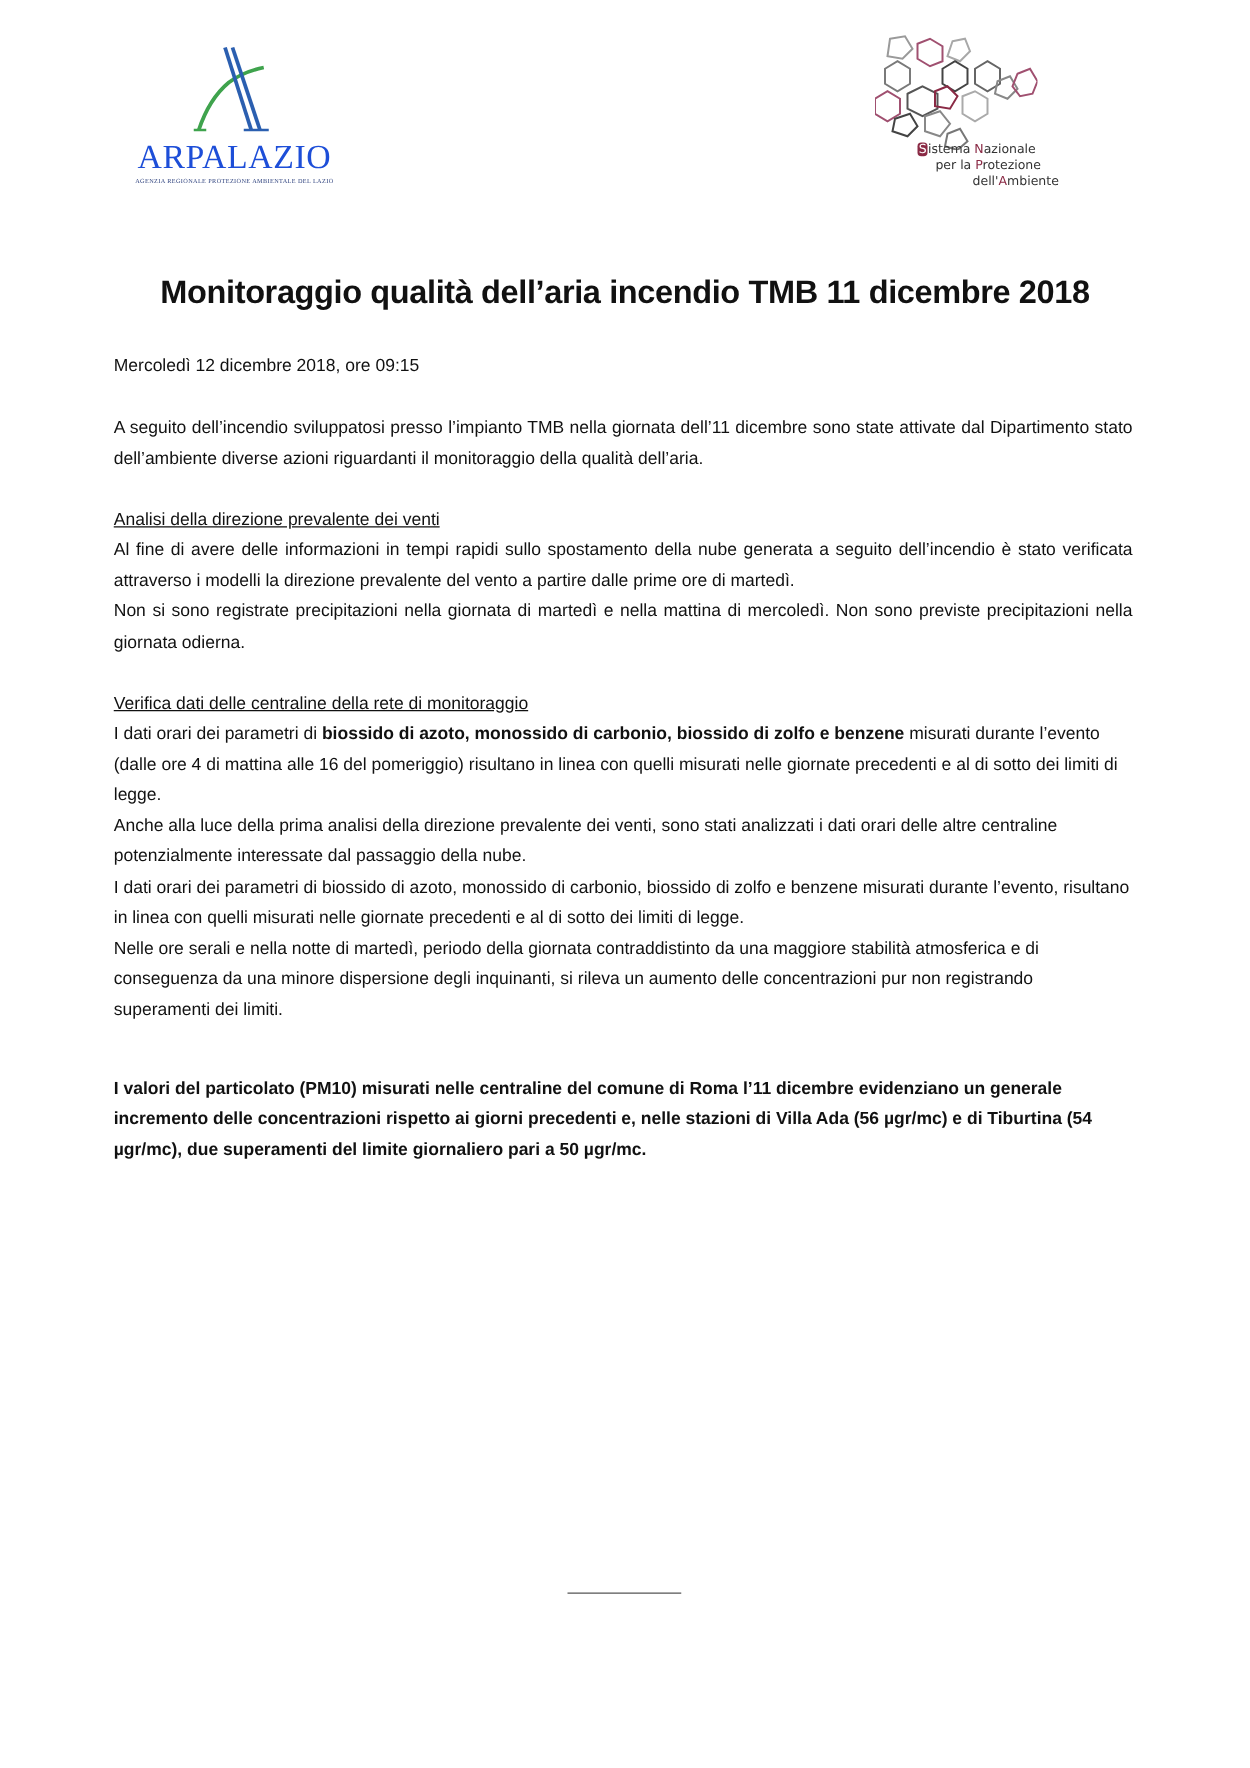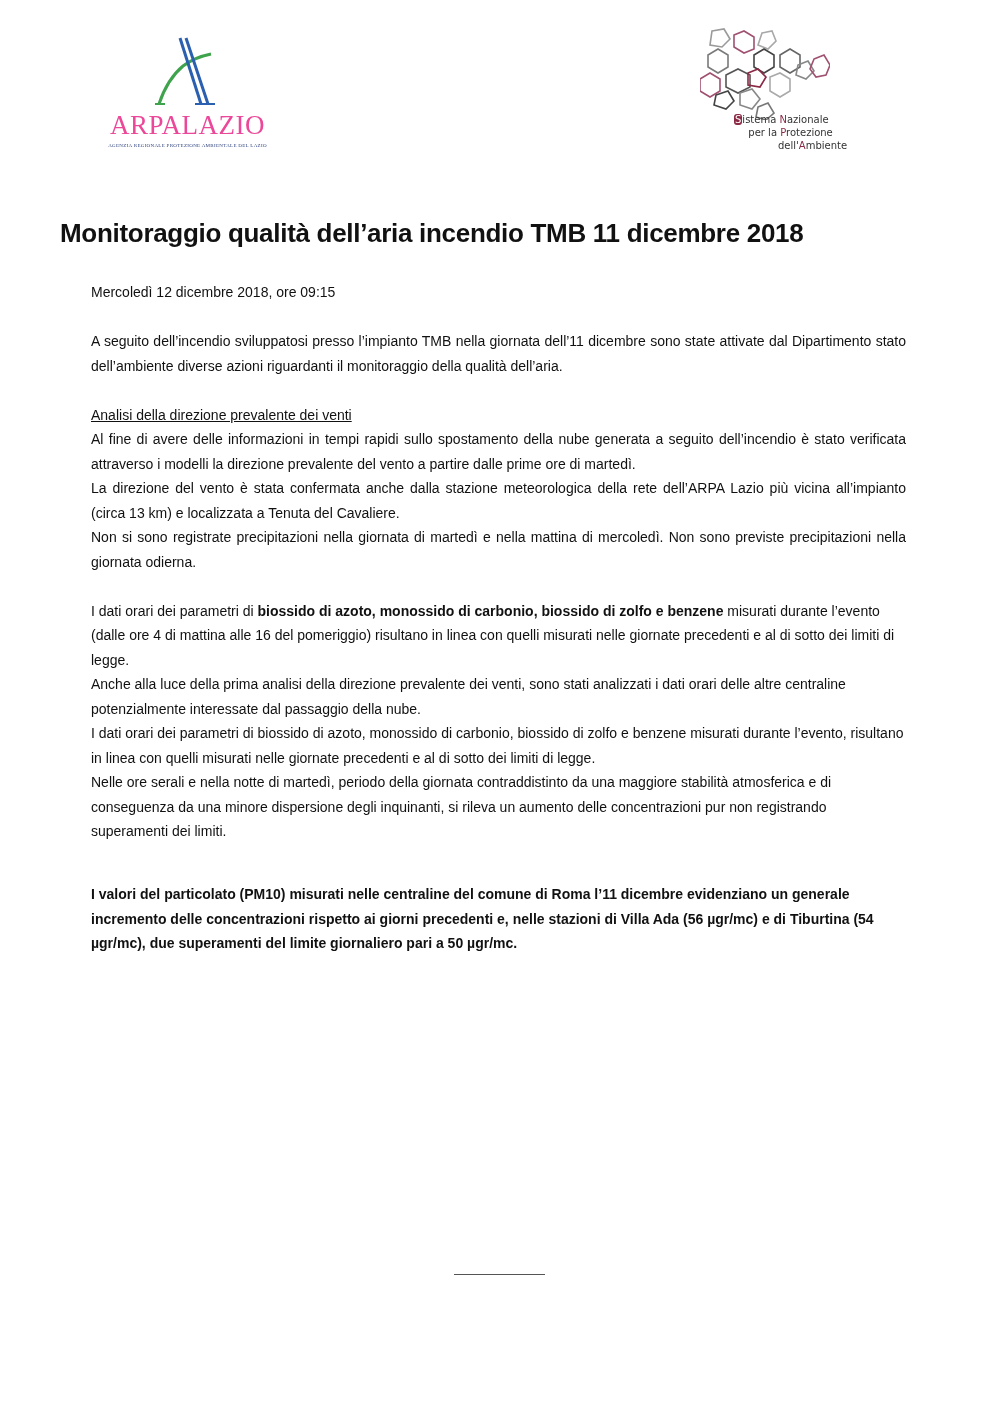--- a/index.html
+++ b/index.html
@@ -1,30 +1,30 @@
 <!DOCTYPE html>
 <html><head>
 <meta charset="utf-8">
 <style>
   html, body { margin:0; padding:0; background:#ffffff; }
   body { width:1000px; height:1414px; position:relative; overflow:hidden;
          font-family:"Liberation Sans", sans-serif; color:#111; }
   .logo-left { position:absolute; left:105px; top:36px; width:165px; height:115px; }
   .logo-left svg { position:absolute; left:48px; top:0; }
   .arpa-name { position:absolute; left:0; top:74px; width:165px; text-align:center;
-       font-family:"Liberation Serif", serif; font-size:27px; letter-spacing:0.5px; color:#ec4899; }
+       font-family:"Liberation Serif", serif; font-size:27px; letter-spacing:0.5px; color:#1d4ed8; }
   .arpa-sub { position:absolute; left:0; top:107px; width:165px; text-align:center;
        font-family:"Liberation Serif", serif; font-size:5px; letter-spacing:0.3px; color:#2b3f7c; white-space:nowrap; }
   .logo-right { position:absolute; left:700px; top:25px; width:210px; height:130px; }
   .snpa-text { position:absolute; left:34px; top:88px; font-family:"DejaVu Sans", sans-serif;
        font-size:10px; line-height:13px; color:#333; white-space:nowrap; }
   .snpa-text .l2 { padding-left:0;text-align:center; }
   .snpa-text .l3 { padding-left:44px; }
   .snpa-text .hl { color:#8a2a45; }
-  .title { position:absolute; left:60px; width:880px; top:218px; 
+  .title { position:absolute; left:60px; width:880px; top:218px; text-align:center;
        font-size:26px; font-weight:bold; letter-spacing:-0.3px; font-family:"Liberation Sans", sans-serif; }
   .content { position:absolute; left:91px; top:280px; width:815px; font-size:14px; line-height:24.5px; }
   .content p { margin:0; }
   .just { text-align:justify; }
   .gap { height:24.5px; }
   .u { text-decoration:underline; }
   .b { font-weight:bold; }
   .footer-line { position:absolute; left:454px; top:1274px; width:91px; height:0; border-top:1.5px solid #555; }
 </style>
 </head>
@@ -78,24 +78,24 @@
 <div class="title">Monitoraggio qualità dell’aria incendio TMB 11 dicembre 2018</div>
 
 <div class="content">
   <p>Mercoledì 12 dicembre 2018, ore 09:15</p>
   <div class="gap"></div>
   <p class="just">A seguito dell’incendio sviluppatosi presso l’impianto TMB nella giornata dell’11 dicembre sono state attivate dal Dipartimento stato dell’ambiente diverse azioni riguardanti il monitoraggio della qualità dell’aria.</p>
   <div class="gap"></div>
 
   <p class="u">Analisi della direzione prevalente dei venti</p>
   <p class="just">Al fine di avere delle informazioni in tempi rapidi sullo spostamento della nube generata a seguito dell’incendio è stato verificata attraverso i modelli la direzione prevalente del vento a partire dalle prime ore di martedì.</p>
-  <p class="just">La direzione del vento è stata confermata anche dalla stazione meteorologica della rete dell’ARPA Lazio più vicina all’impianto (circa 13 km) e localizzata a Tenuta del Cavaliere.</p>
   <p class="just">Non si sono registrate precipitazioni nella giornata di martedì e nella mattina di mercoledì. Non sono previste precipitazioni nella giornata odierna.</p>
   <div class="gap"></div>
 
+  <p class="u">Verifica dati delle centraline della rete di monitoraggio</p>
   <p><span>I dati orari dei parametri di </span><span class="b">biossido di azoto, monossido di carbonio, biossido di zolfo e benzene</span><span> misurati durante l’evento (dalle ore 4 di mattina alle 16 del pomeriggio) risultano in linea con quelli misurati nelle giornate precedenti e al di sotto dei limiti di legge.</span></p>
   <p>Anche alla luce della prima analisi della direzione prevalente dei venti, sono stati analizzati i dati orari delle altre centraline potenzialmente interessate dal passaggio della nube.</p>
   <p>I dati orari dei parametri di biossido di azoto, monossido di carbonio, biossido di zolfo e benzene misurati durante l’evento, risultano in linea con quelli misurati nelle giornate precedenti e al di sotto dei limiti di legge.</p>
   <p>Nelle ore serali e nella notte di martedì, periodo della giornata contraddistinto da una maggiore stabilità atmosferica e di conseguenza da una minore dispersione degli inquinanti, si rileva un aumento delle concentrazioni pur non registrando superamenti dei limiti.</p>
   <div class="gap"></div>
   <div class="gap" style="height:14px"></div>
 
   <p class="b">I valori del particolato (PM10) misurati nelle centraline del comune di Roma l’11 dicembre evidenziano un generale incremento delle concentrazioni rispetto ai giorni precedenti e, nelle stazioni di Villa Ada (56 µgr/mc) e di Tiburtina (54 µgr/mc), due superamenti del limite giornaliero pari a 50 µgr/mc.</p>
 </div>
 

